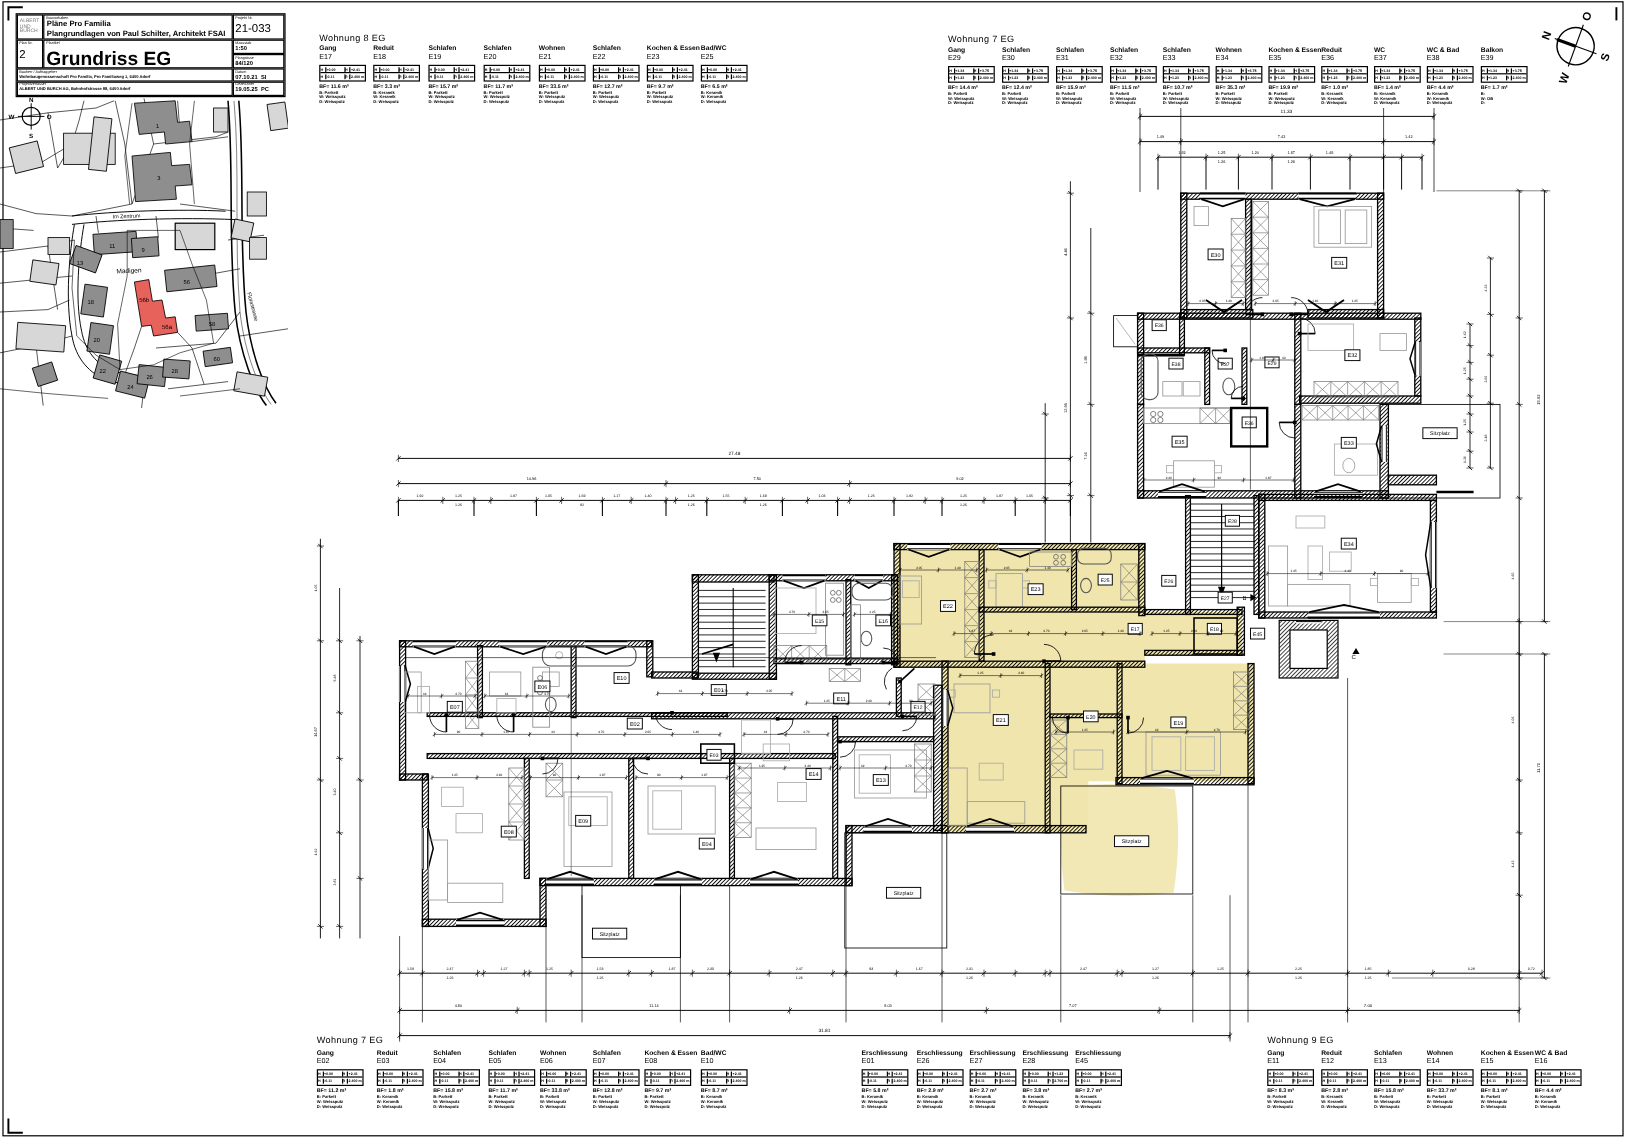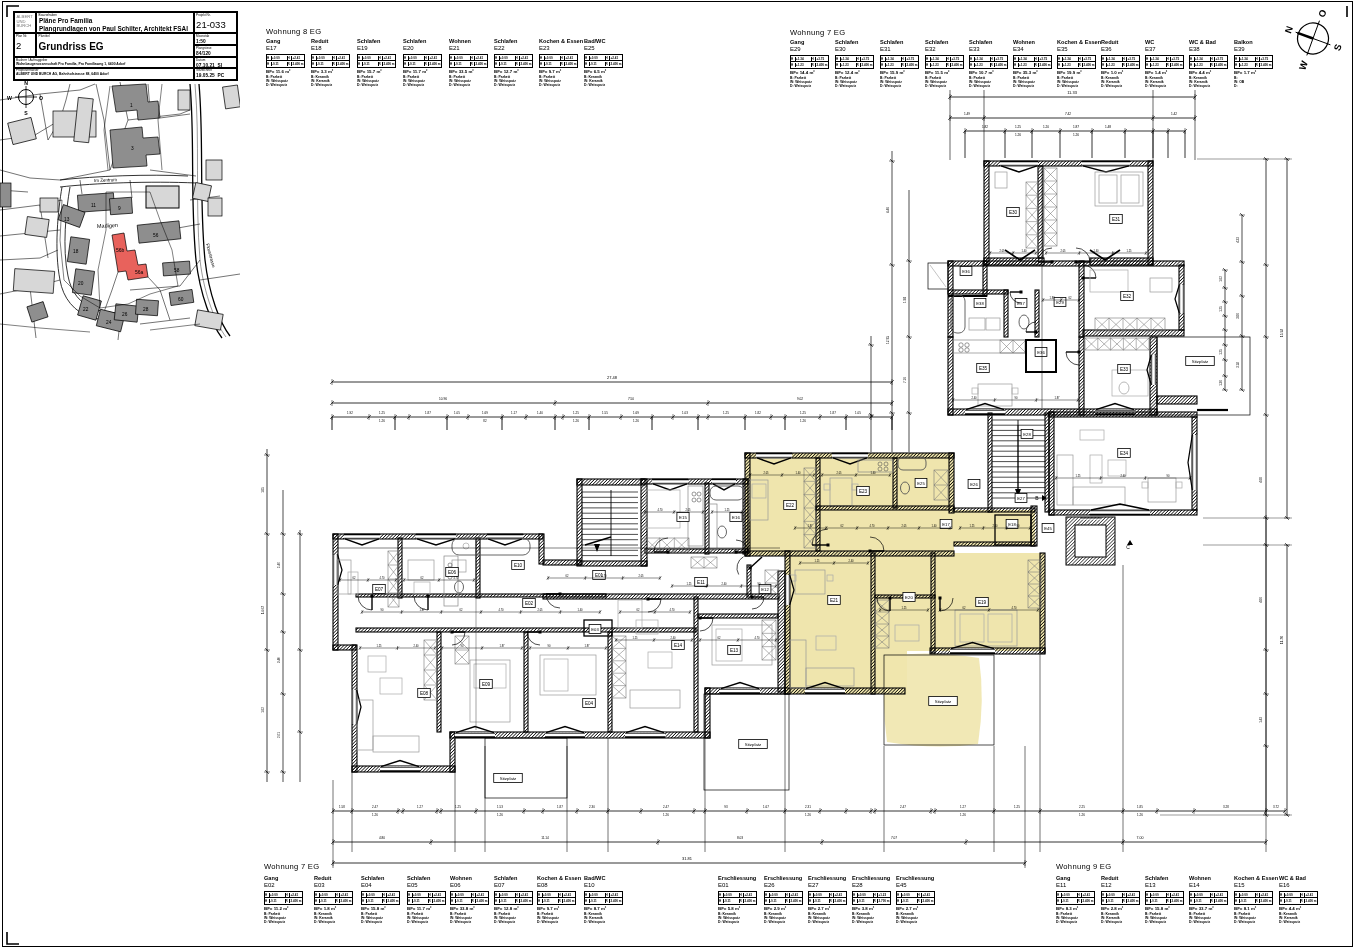--- a/index.html
+++ b/index.html
@@ -4,21 +4,21 @@
 html,body{margin:0;padding:0;background:#fff}
 #sheet{position:relative;width:1360px;height:949px;background:#fff;font-family:"Liberation Sans",sans-serif;overflow:hidden}
 svg text{font-family:"Liberation Sans",sans-serif;fill:#000}
 #frame{position:absolute;left:1.5px;top:1px;width:1349px;height:944px;border:1.6px solid #000}
 #tb{position:absolute;left:12.5px;top:11.3px;width:223.8px;height:67.5px;border:1.6px solid #000}
 .cell{position:absolute;border:0.6px solid #000;box-sizing:border-box;overflow:hidden}
 .lbl{font-size:3.1px;margin:0.6px 0 0 1.6px;line-height:3.4px}
 .logo{font-size:4.2px;color:#777;margin:2px 0 0 2px;line-height:4.6px}
 .b1{font-size:6.4px;font-weight:bold;margin-left:2px;line-height:7.4px}
 .b2{font-size:9.5px;font-weight:normal;margin:1.5px 0 0 1.6px}
-.b3{font-size:10px;font-weight:bold;margin:2.5px 0 0 1.6px}
+.b3{font-size:16px;font-weight:bold;margin:2.5px 0 0 1.6px}
 .b4{font-size:4.8px;font-weight:bold;margin:0.6px 0 0 1.6px;line-height:5px}
 .b5{font-size:3.4px;font-weight:bold;margin:0.4px 0 0 1.6px;line-height:3.6px}
 .wh{position:absolute;font-size:7.6px;letter-spacing:0.3px}
 .se{position:absolute;width:44px}
 .se .n{font-size:5.6px;font-weight:bold;height:7px;white-space:nowrap}
 .se .c{font-size:6px;height:8px}
 .se .tb{width:37px;border:1.2px solid #000;margin-top:1px}
 .se .r{display:flex;height:5.4px;border-top:0.8px solid #000;align-items:center}
 .se .r:first-child{border-top:none}
 .se .r i{font-style:normal;font-size:3px;font-weight:bold;border-right:0.5px solid #000;width:3.5px;flex:none}

